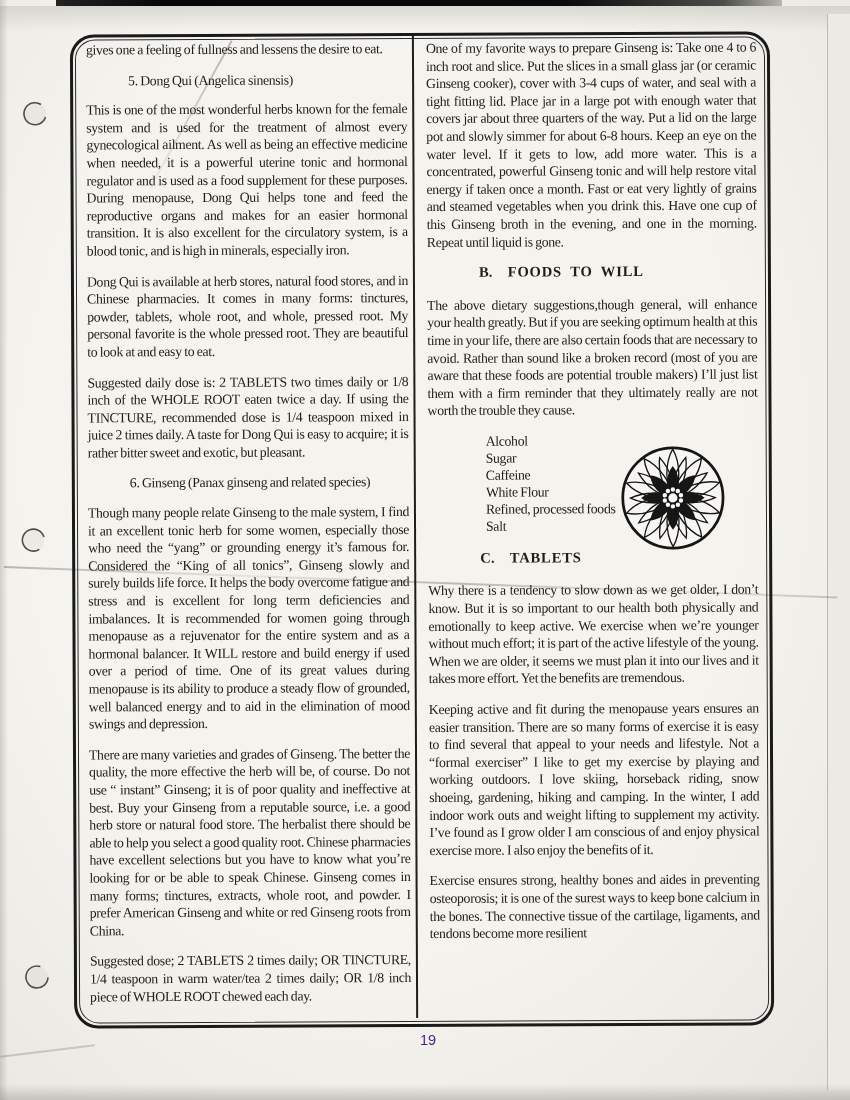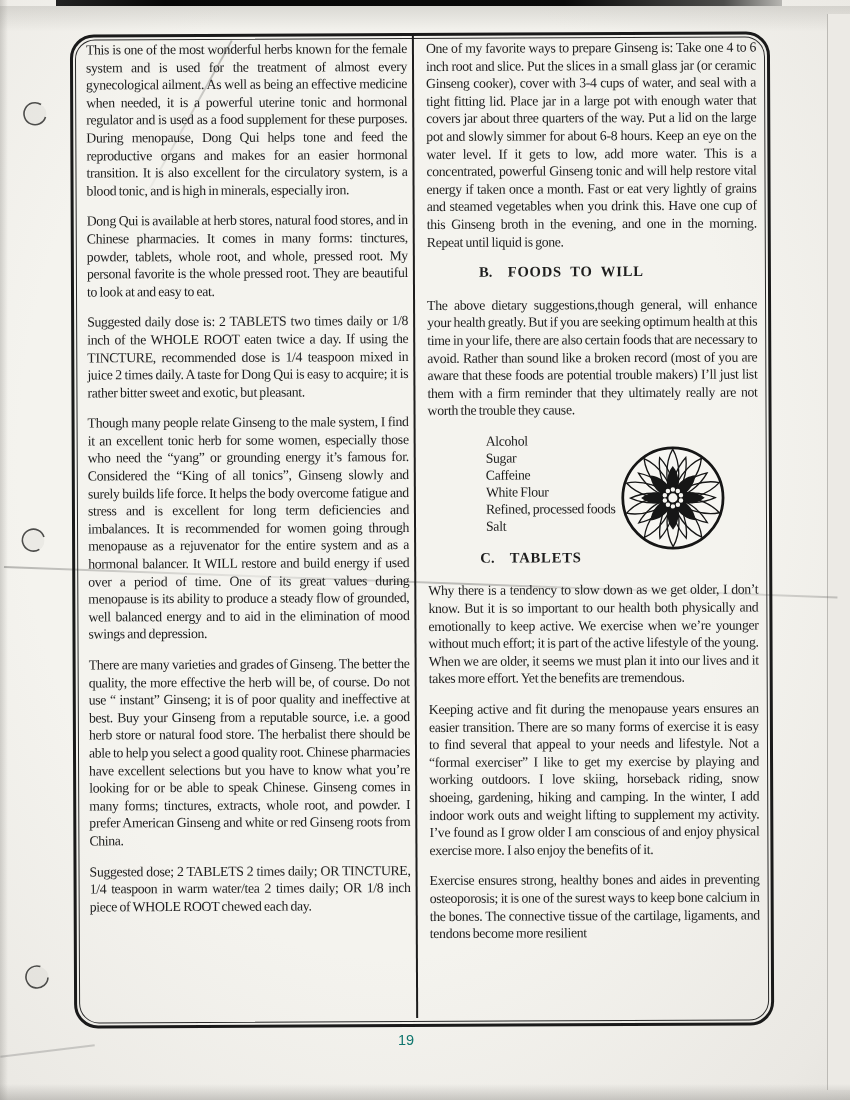--- a/index.html
+++ b/index.html
@@ -47,22 +47,22 @@
   .h-num { padding-left:42px; white-space:nowrap; margin:3px 0 12px 0; }
   .h-sec { font-weight:bold; font-size:14.6px; margin:3px 0 15px 0; padding-left:52px;
     letter-spacing:0.2px; white-space:nowrap; }
   .h-sec .sec-letter { margin-right:15px; }
   .h-sec .sec-title { word-spacing:4px; letter-spacing:0.8px; }
   .foods { list-style:none; margin:1px 0 15px 0; padding:0 0 0 58px;
     line-height:17px; text-align:left; }
   .b { font-weight:normal; }
 
   .ornament { position:absolute; left:620px; top:446px; }
-  .page-num { position:absolute; left:398px; top:1032px; width:60px; text-align:left;
-    font-family:"Liberation Sans", sans-serif; font-size:14.5px; color:#0f766e; }
+  .page-num { position:absolute; left:398px; top:1032px; width:60px; text-align:center;
+    font-family:"Liberation Sans", sans-serif; font-size:14.5px; color:#4c1d95; }
 </style>
 </head>
 <body>
 
 <div class="top-band"></div>
 <div class="top-wrinkle"></div>
 <div class="left-edge-shade"></div>
 <div class="right-edge"></div>
 <div class="bottom-band"></div>
 <div class="crease-tl"></div>
@@ -81,23 +81,26 @@
   <circle cx="15" cy="15" r="10.5" fill="rgba(0,0,0,0.035)"></circle>
   <path d="M 24.5 18 A 11 11 0 1 1 20 5.5" fill="none" stroke="#4c4c4a" stroke-width="1.6"></path>
 </svg>
 
 <div class="tilt">
 
   <div class="frame"></div>
   <div class="divider"></div>
 
   <div class="col col-left">
+    <p>gives one a feeling of fullness and lessens the desire to eat.</p>
+    <div class="h-num">5. Dong Qui (Angelica sinensis)</div>
     <p>This is one of the most wonderful herbs known for the female system and is used for the treatment of almost every gynecological ailment. As well as being an effective medicine when needed, it is a powerful uterine tonic and hormonal regulator and is used as a food supplement for these purposes. During menopause, Dong Qui helps tone and feed the reproductive organs and makes for an easier hormonal transition. It is also excellent for the circulatory system, is a blood tonic, and is high in minerals, especially iron.</p>
     <p>Dong Qui is available at herb stores, natural food stores, and in Chinese pharmacies. It comes in many forms: tinctures, powder, tablets, whole root, and whole, pressed root. My personal favorite is the whole pressed root. They are beautiful to look at and easy to eat.</p>
     <p>Suggested daily dose is: 2 TABLETS two times daily or 1/8 inch of the WHOLE ROOT eaten twice a day. If using the TINCTURE, recommended dose is 1/4 teaspoon mixed in juice 2 times daily. A taste for Dong Qui is easy to acquire; it is rather bitter sweet and exotic, but pleasant.</p>
+    <div class="h-num">6. Ginseng (Panax ginseng and related species)</div>
     <p><span>Though many people relate Ginseng to the male system, I find it an excellent tonic herb for some women, especially those who need the “yang” or grounding energy it’s famous for. Considered the “King of all tonics”, Ginseng slowly and surely builds life force. It helps the body overcome fatigue and stress and is excellent for long term deficiencies and imbalances. It is recommended for women going through menopause as a rejuvenator for the entire system and as a hormonal balancer. It </span><span class="b">WILL</span><span> restore and build energy if used over a period of time. One of its great values during menopause is its ability to produce a steady flow of grounded, well balanced energy and to aid in the elimination of mood swings and depression.</span></p>
     <p>There are many varieties and grades of Ginseng. The better the quality, the more effective the herb will be, of course. Do not use “ instant” Ginseng; it is of poor quality and ineffective at best. Buy your Ginseng from a reputable source, i.e. a good herb store or natural food store. The herbalist there should be able to help you select a good quality root. Chinese pharmacies have excellent selections but you have to know what you’re looking for or be able to speak Chinese. Ginseng comes in many forms; tinctures, extracts, whole root, and powder. I prefer American Ginseng and white or red Ginseng roots from China.</p>
     <p>Suggested dose; 2 TABLETS 2 times daily; OR TINCTURE, 1/4 teaspoon in warm water/tea 2 times daily; OR 1/8 inch piece of WHOLE ROOT chewed each day.</p>
   </div>
 
   <div class="col col-right">
     <p>One of my favorite ways to prepare Ginseng is: Take one 4 to 6 inch root and slice. Put the slices in a small glass jar (or ceramic Ginseng cooker), cover with 3-4 cups of water, and seal with a tight fitting lid. Place jar in a large pot with enough water that covers jar about three quarters of the way. Put a lid on the large pot and slowly simmer for about 6-8 hours. Keep an eye on the water level. If it gets to low, add more water. This is a concentrated, powerful Ginseng tonic and will help restore vital energy if taken once a month. Fast or eat very lightly of grains and steamed vegetables when you drink this. Have one cup of this Ginseng broth in the evening, and one in the morning. Repeat until liquid is gone.</p>
     <div class="h-sec">
       <span class="sec-letter">B.</span><span class="sec-title">FOODS TO WILL</span>
     </div>

